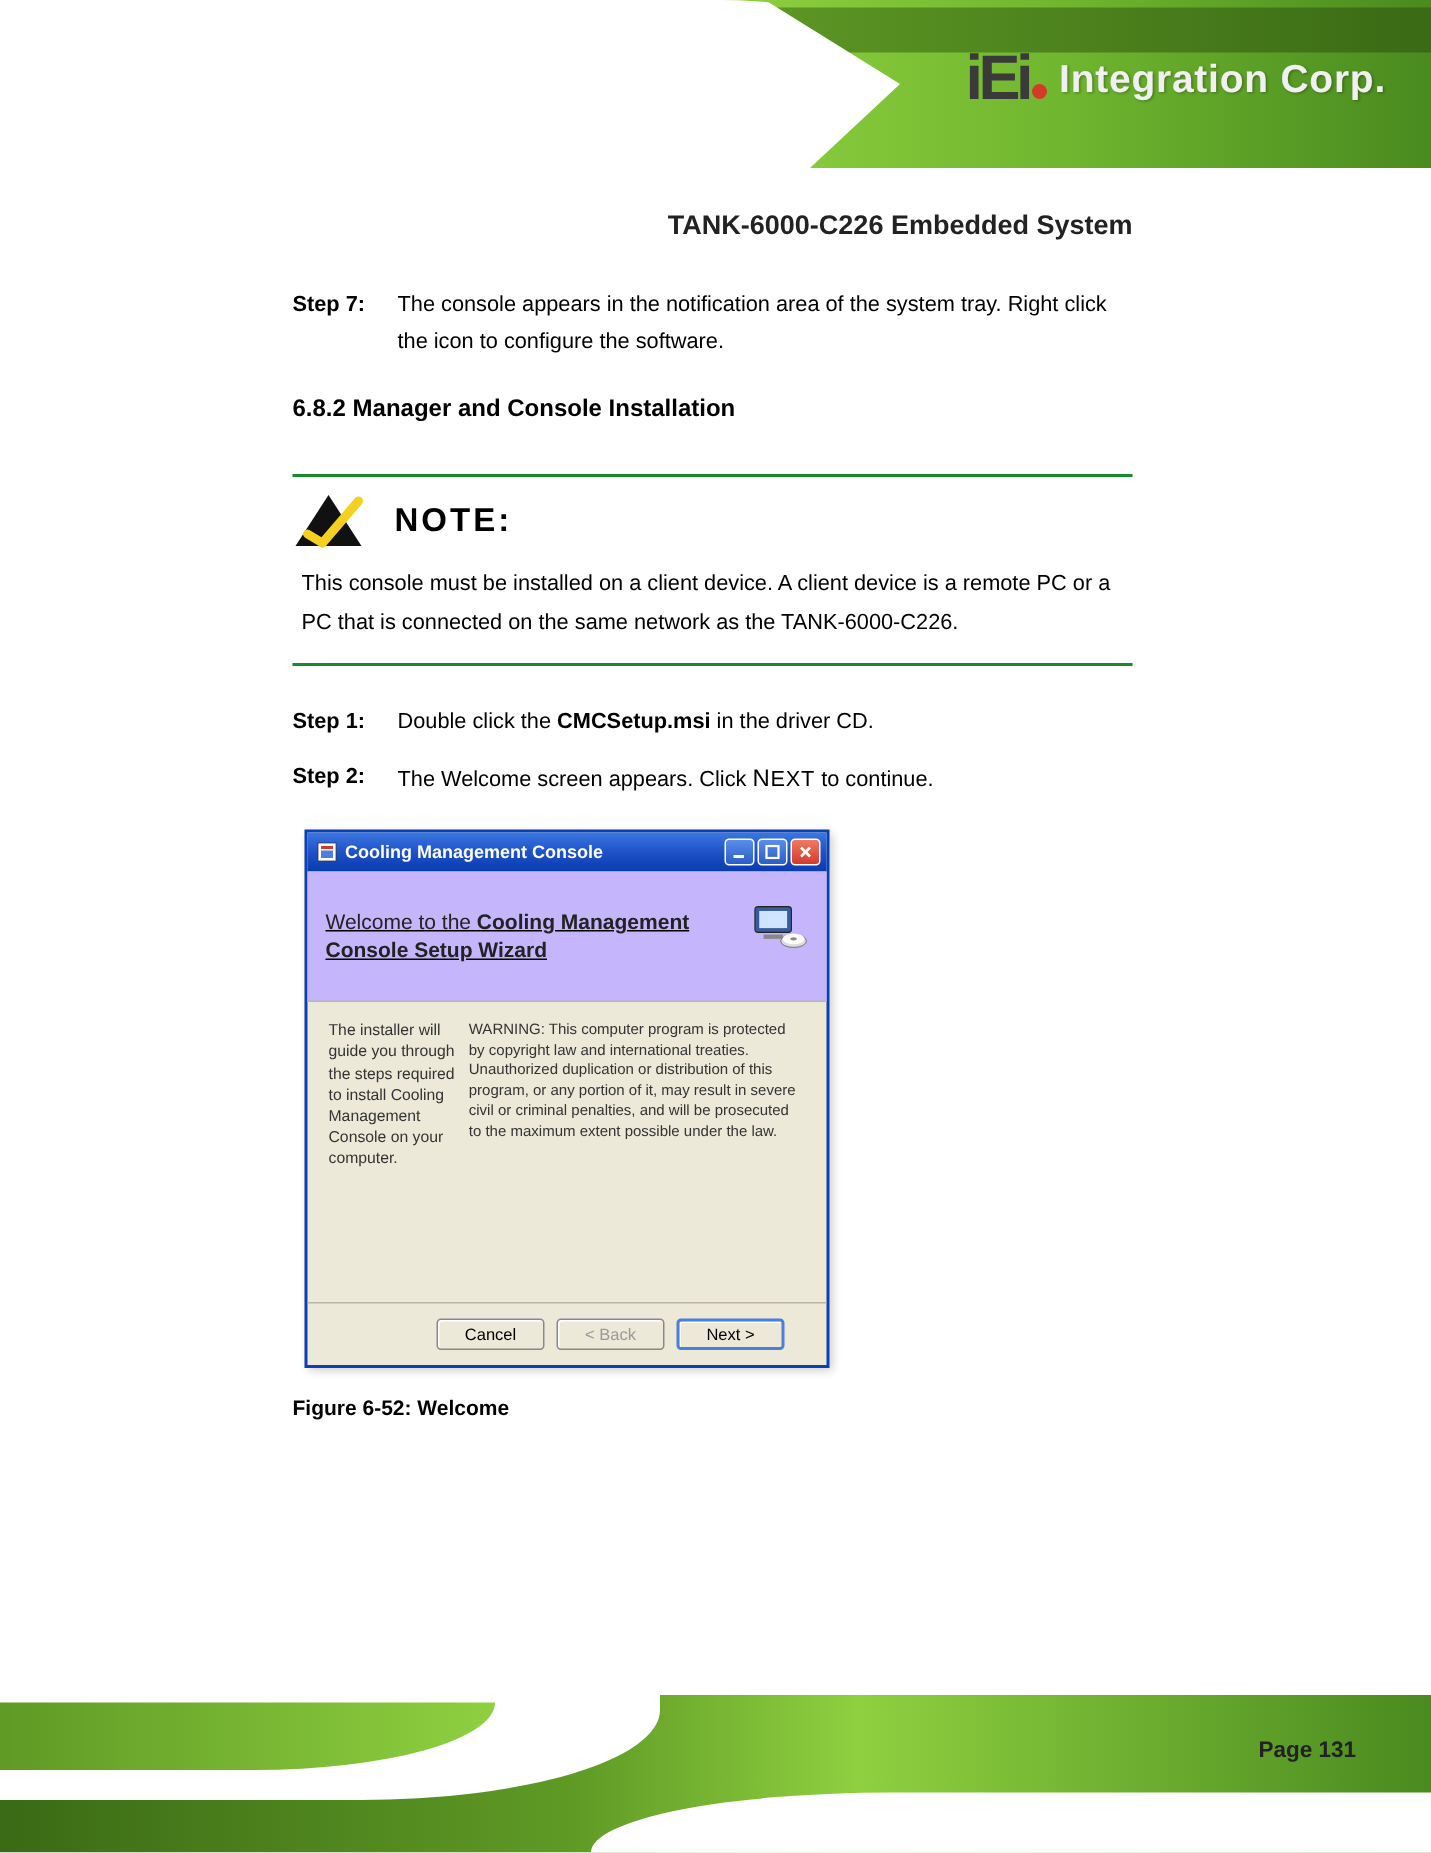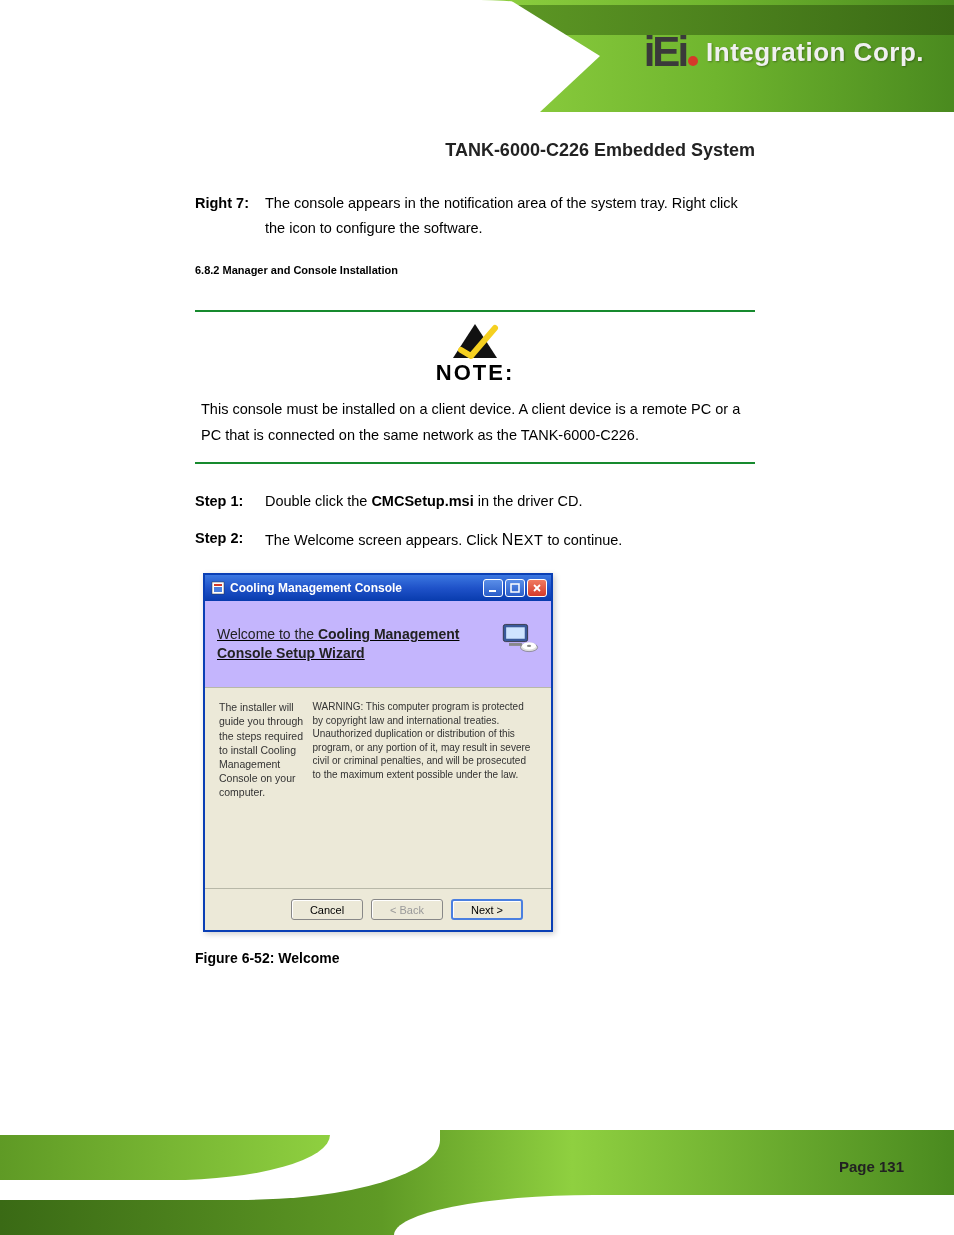--- a/index.html
+++ b/index.html
@@ -107,22 +107,22 @@
 
   .note-box {
     border-top: 2px solid #178a2e;
     border-bottom: 2px solid #178a2e;
     margin: 20px 0 25px 0;
     padding: 10px 0 14px 0;
   }
   .note-row {
     display: flex;
     align-items: center;
+    gap: 20px;
     margin-bottom: 10px;
-    flex-direction: column;
   }
   .note-icon {
     width: 48px; height: 38px;
     position: relative;
   }
   .note-icon svg { width: 100%; height: 100%; }
   .note-label {
     font-size: 22px;
     font-weight: bold;
     letter-spacing: 2px;
@@ -293,26 +293,26 @@
     <span class="logo-text">Integration Corp.</span>
   </div>
 </div>
 
 <div class="content">
 
   <div class="doc-header">TANK-6000-C226 Embedded System</div>
 
   <div class="step-list">
     <div class="step-item">
-      <div class="step-label">Right 7:</div>
+      <div class="step-label">Step 7:</div>
       <div class="step-text">The console appears in the notification area of the system tray. Right click the icon to configure the software.</div>
     </div>
   </div>
 
-  <div style="font-size:11px;font-weight:bold;margin:24px 0 34px 0;">6.8.2 Manager and Console Installation</div>
+  <div style="font-size:16px;font-weight:bold;margin:24px 0 34px 0;">6.8.2 Manager and Console Installation</div>
 
   <div class="note-box">
     <div class="note-row">
       <div class="note-icon">
         <svg viewBox="0 0 48 38">
           <polygon points="24,2 46,36 2,36" fill="#111"></polygon>
           <polyline points="10,28 20,34 44,6" stroke="#f5d020" stroke-width="6" fill="none" stroke-linecap="round" stroke-linejoin="round"></polyline>
         </svg>
       </div>
       <div class="note-label">NOTE:</div>

